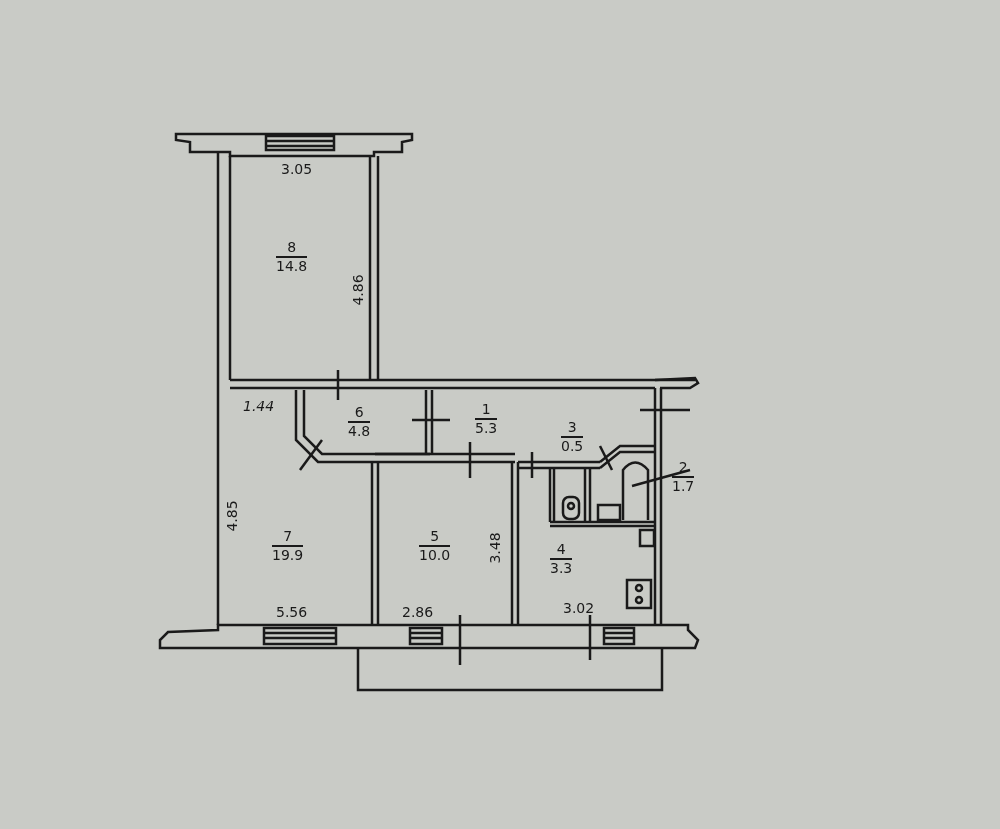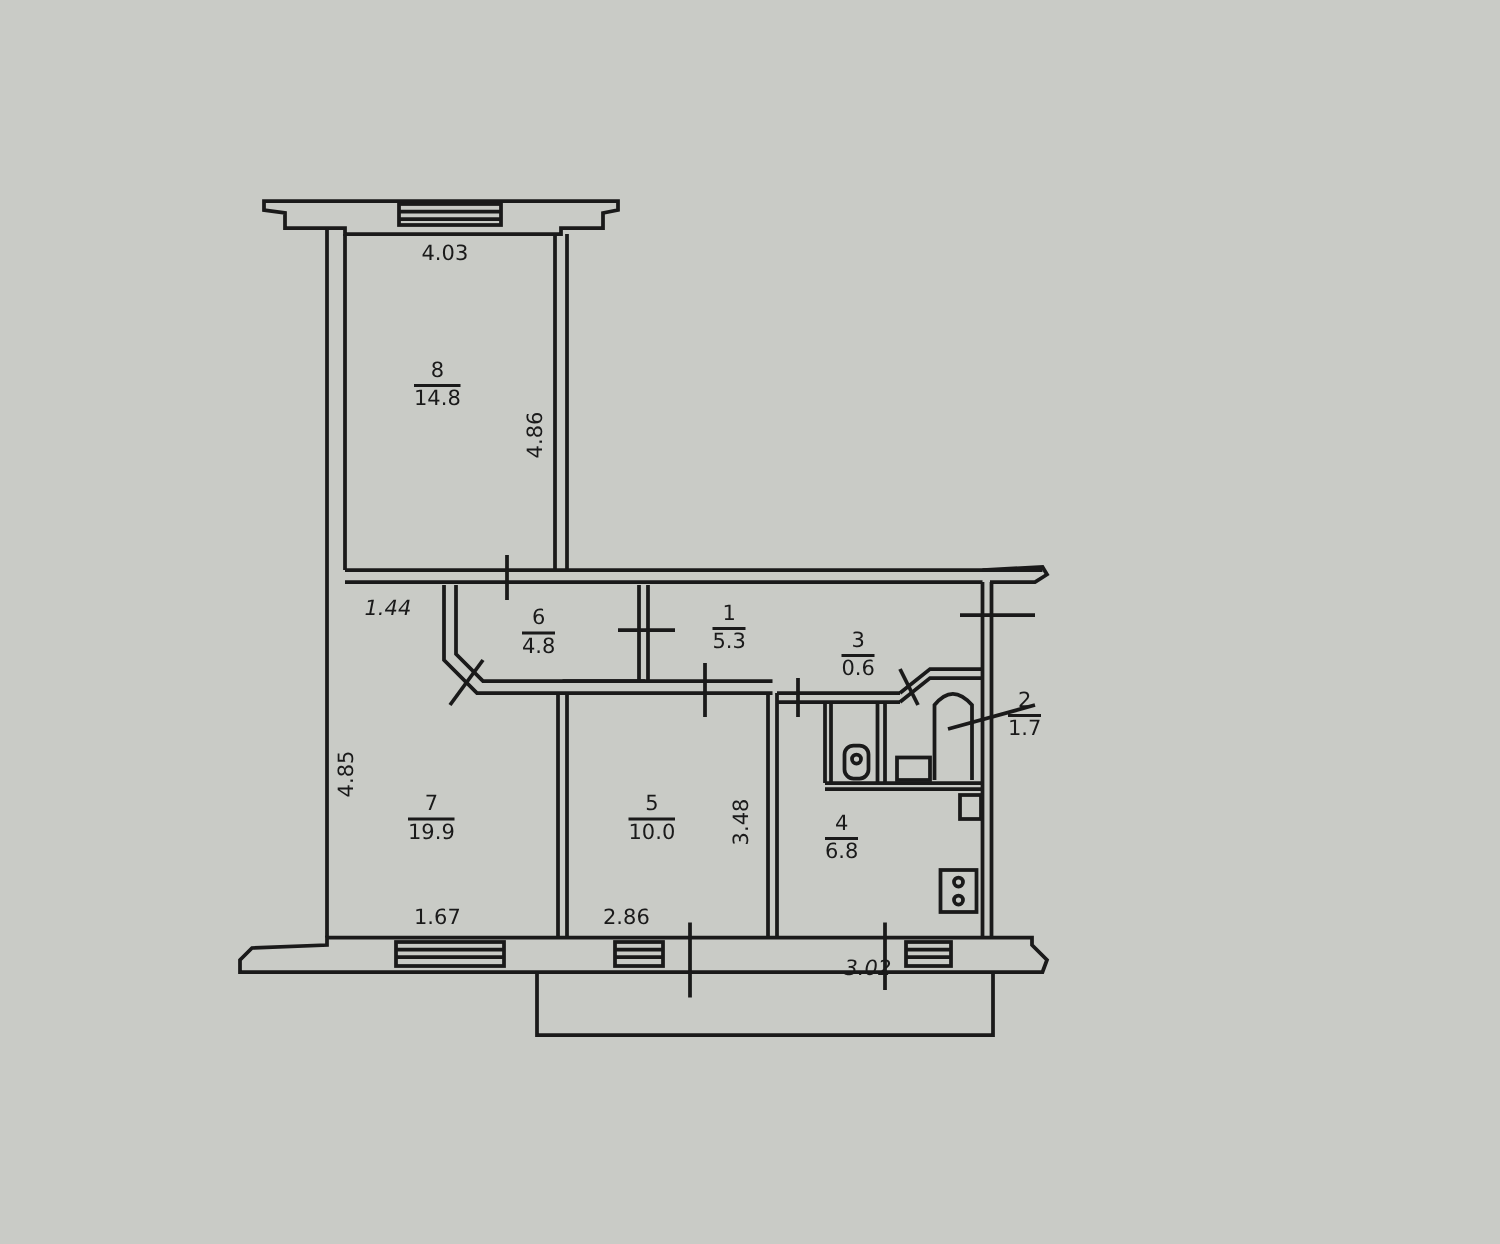--- a/index.html
+++ b/index.html
@@ -105,39 +105,39 @@
 <div class="room" style="left:348px;top:405px;">
   <span class="num">6</span>
   <span class="area">4.8</span>
 </div>
 <div class="room" style="left:475px;top:402px;">
   <span class="num">1</span>
   <span class="area">5.3</span>
 </div>
 <div class="room" style="left:561px;top:420px;">
   <span class="num">3</span>
-  <span class="area">0.6</span>
+  <span class="area">0.5</span>
 </div>
 <div class="room" style="left:672px;top:460px;">
   <span class="num">2</span>
   <span class="area">1.7</span>
 </div>
 <div class="room" style="left:272px;top:529px;">
   <span class="num">7</span>
   <span class="area">19.9</span>
 </div>
 <div class="room" style="left:419px;top:529px;">
   <span class="num">5</span>
   <span class="area">10.0</span>
 </div>
 <div class="room" style="left:550px;top:542px;">
   <span class="num">4</span>
-  <span class="area">6.8</span>
+  <span class="area">3.3</span>
 </div>
 
-<span class="lbl" style="left:281px;top:162px;">4.03</span>
+<span class="lbl" style="left:281px;top:162px;">3.05</span>
 <span class="lbl vert" style="left:342px;top:283px;">4.86</span>
 <span class="lbl" style="left:243px;top:399px;font-style:italic;">1.44</span>
 <span class="lbl vert" style="left:216px;top:509px;">4.85</span>
-<span class="lbl" style="left:276px;top:605px;">1.67</span>
+<span class="lbl" style="left:276px;top:605px;">5.56</span>
 <span class="lbl" style="left:402px;top:605px;">2.86</span>
 <span class="lbl vert" style="left:479px;top:541px;">3.48</span>
-<span class="lbl" style="left:563px;top:639px;font-style:italic;">3.02</span>
+<span class="lbl" style="left:563px;top:601px;">3.02</span>
 
 </body></html>

